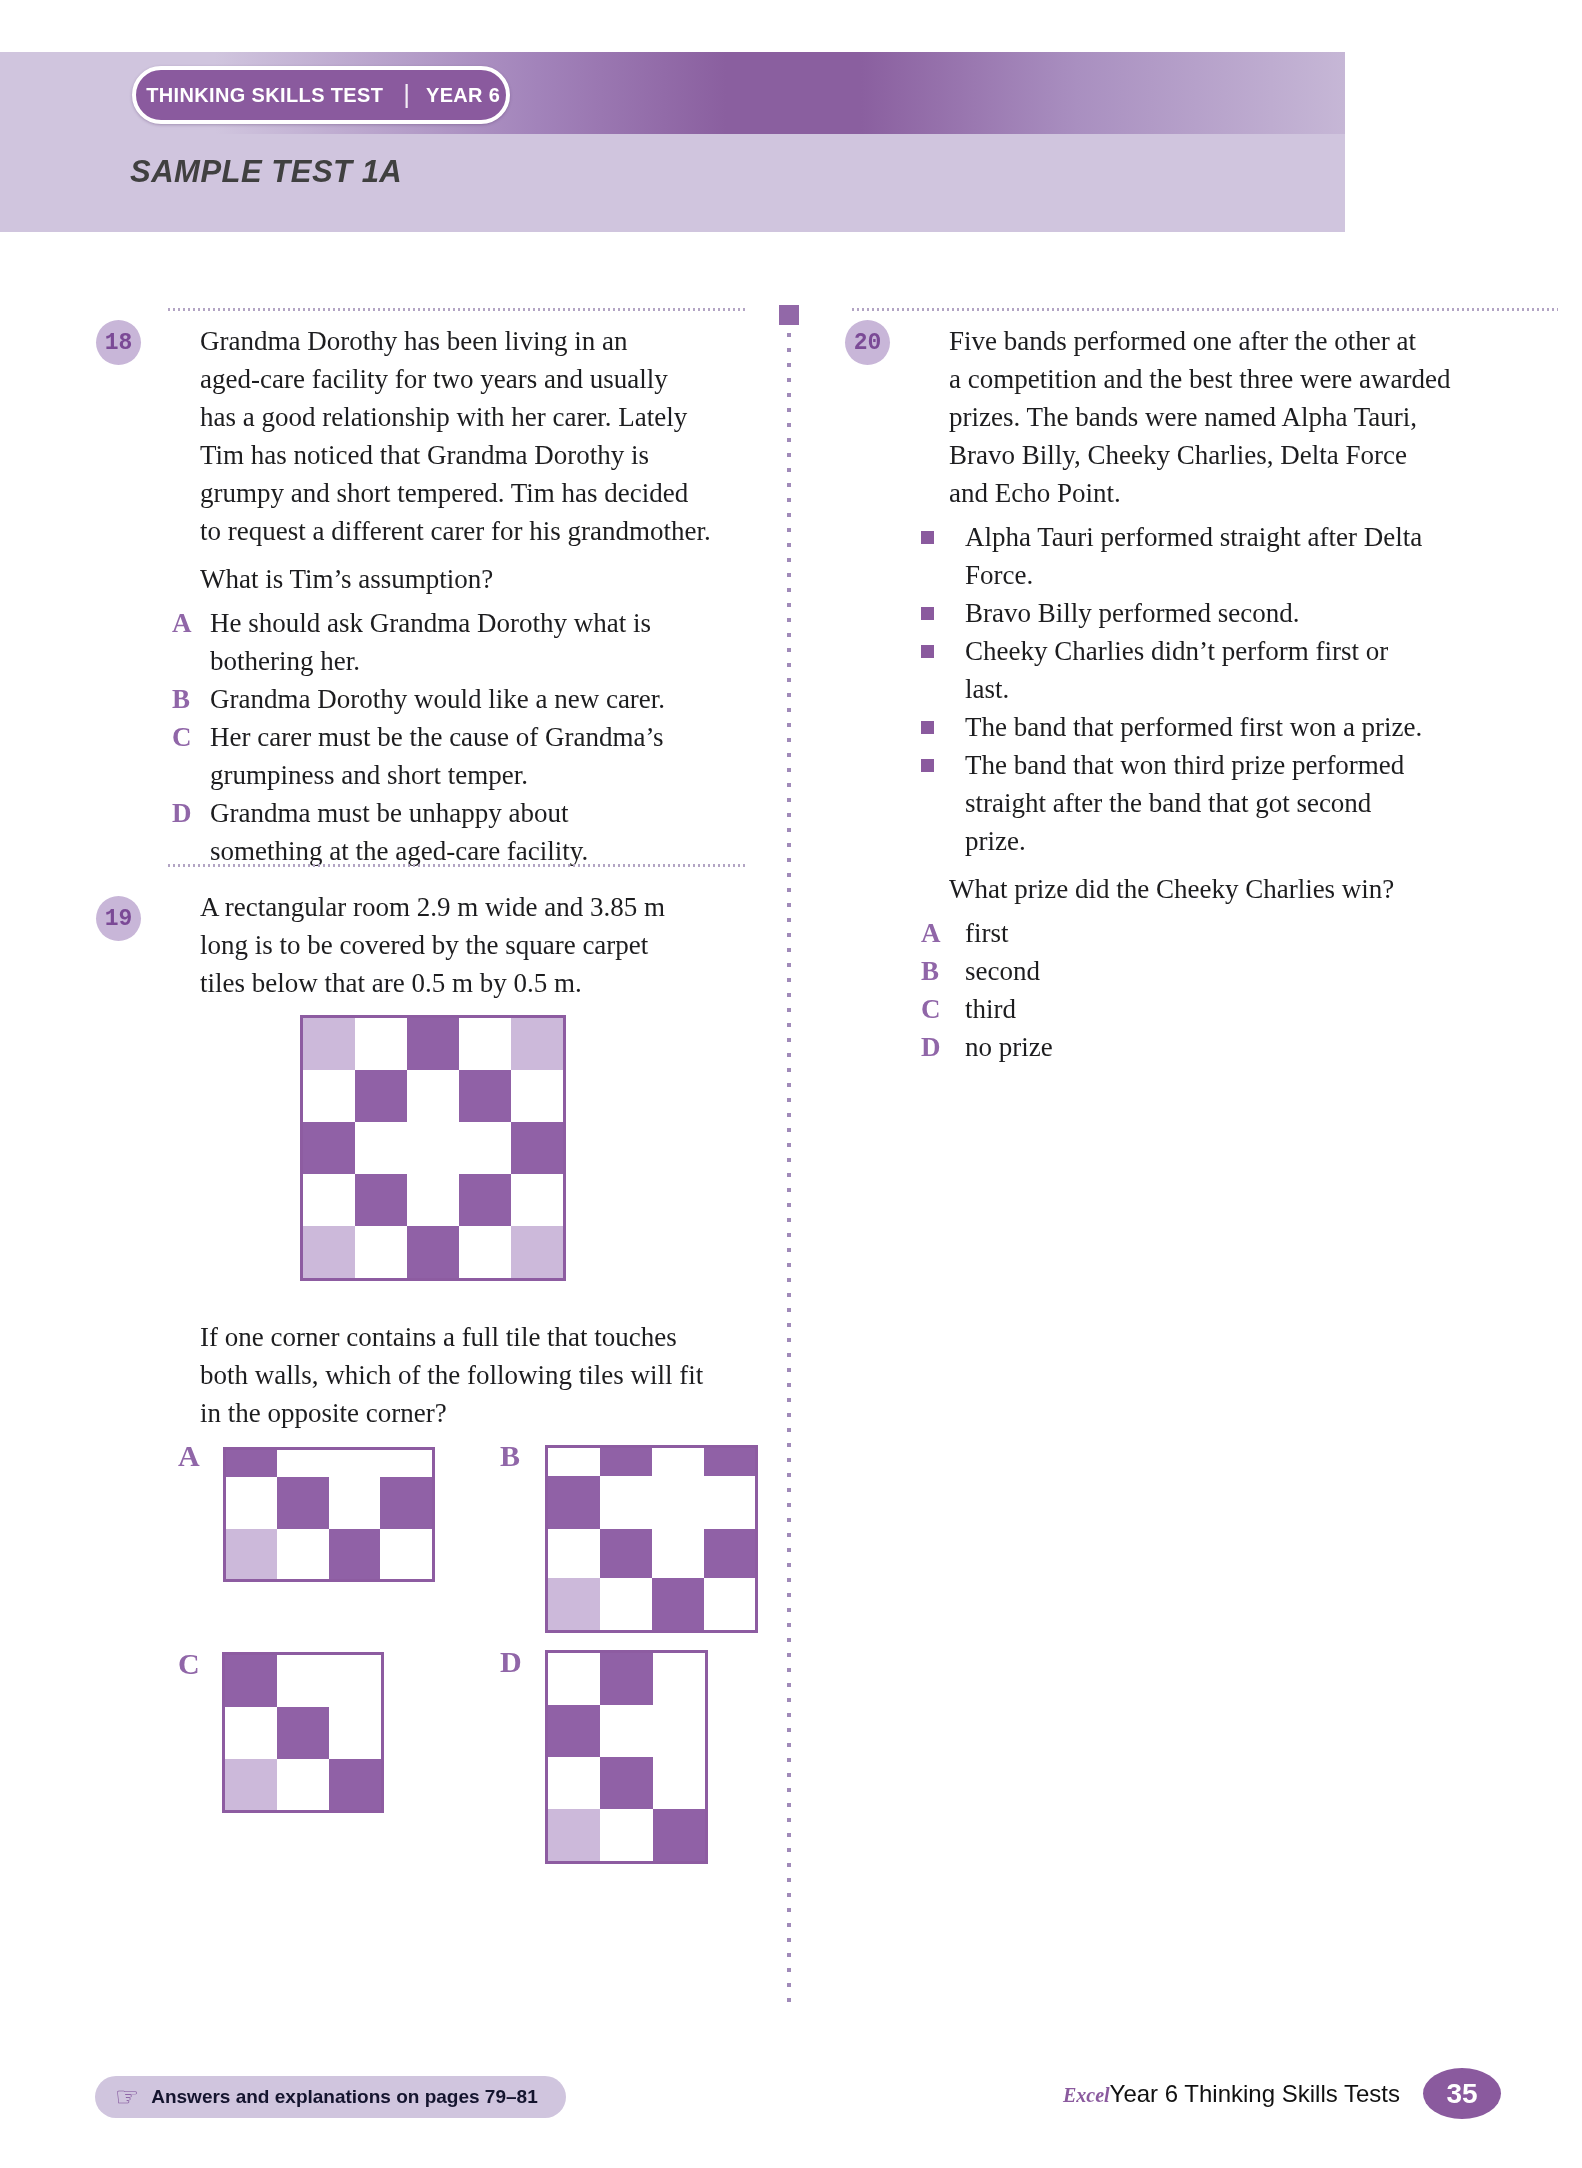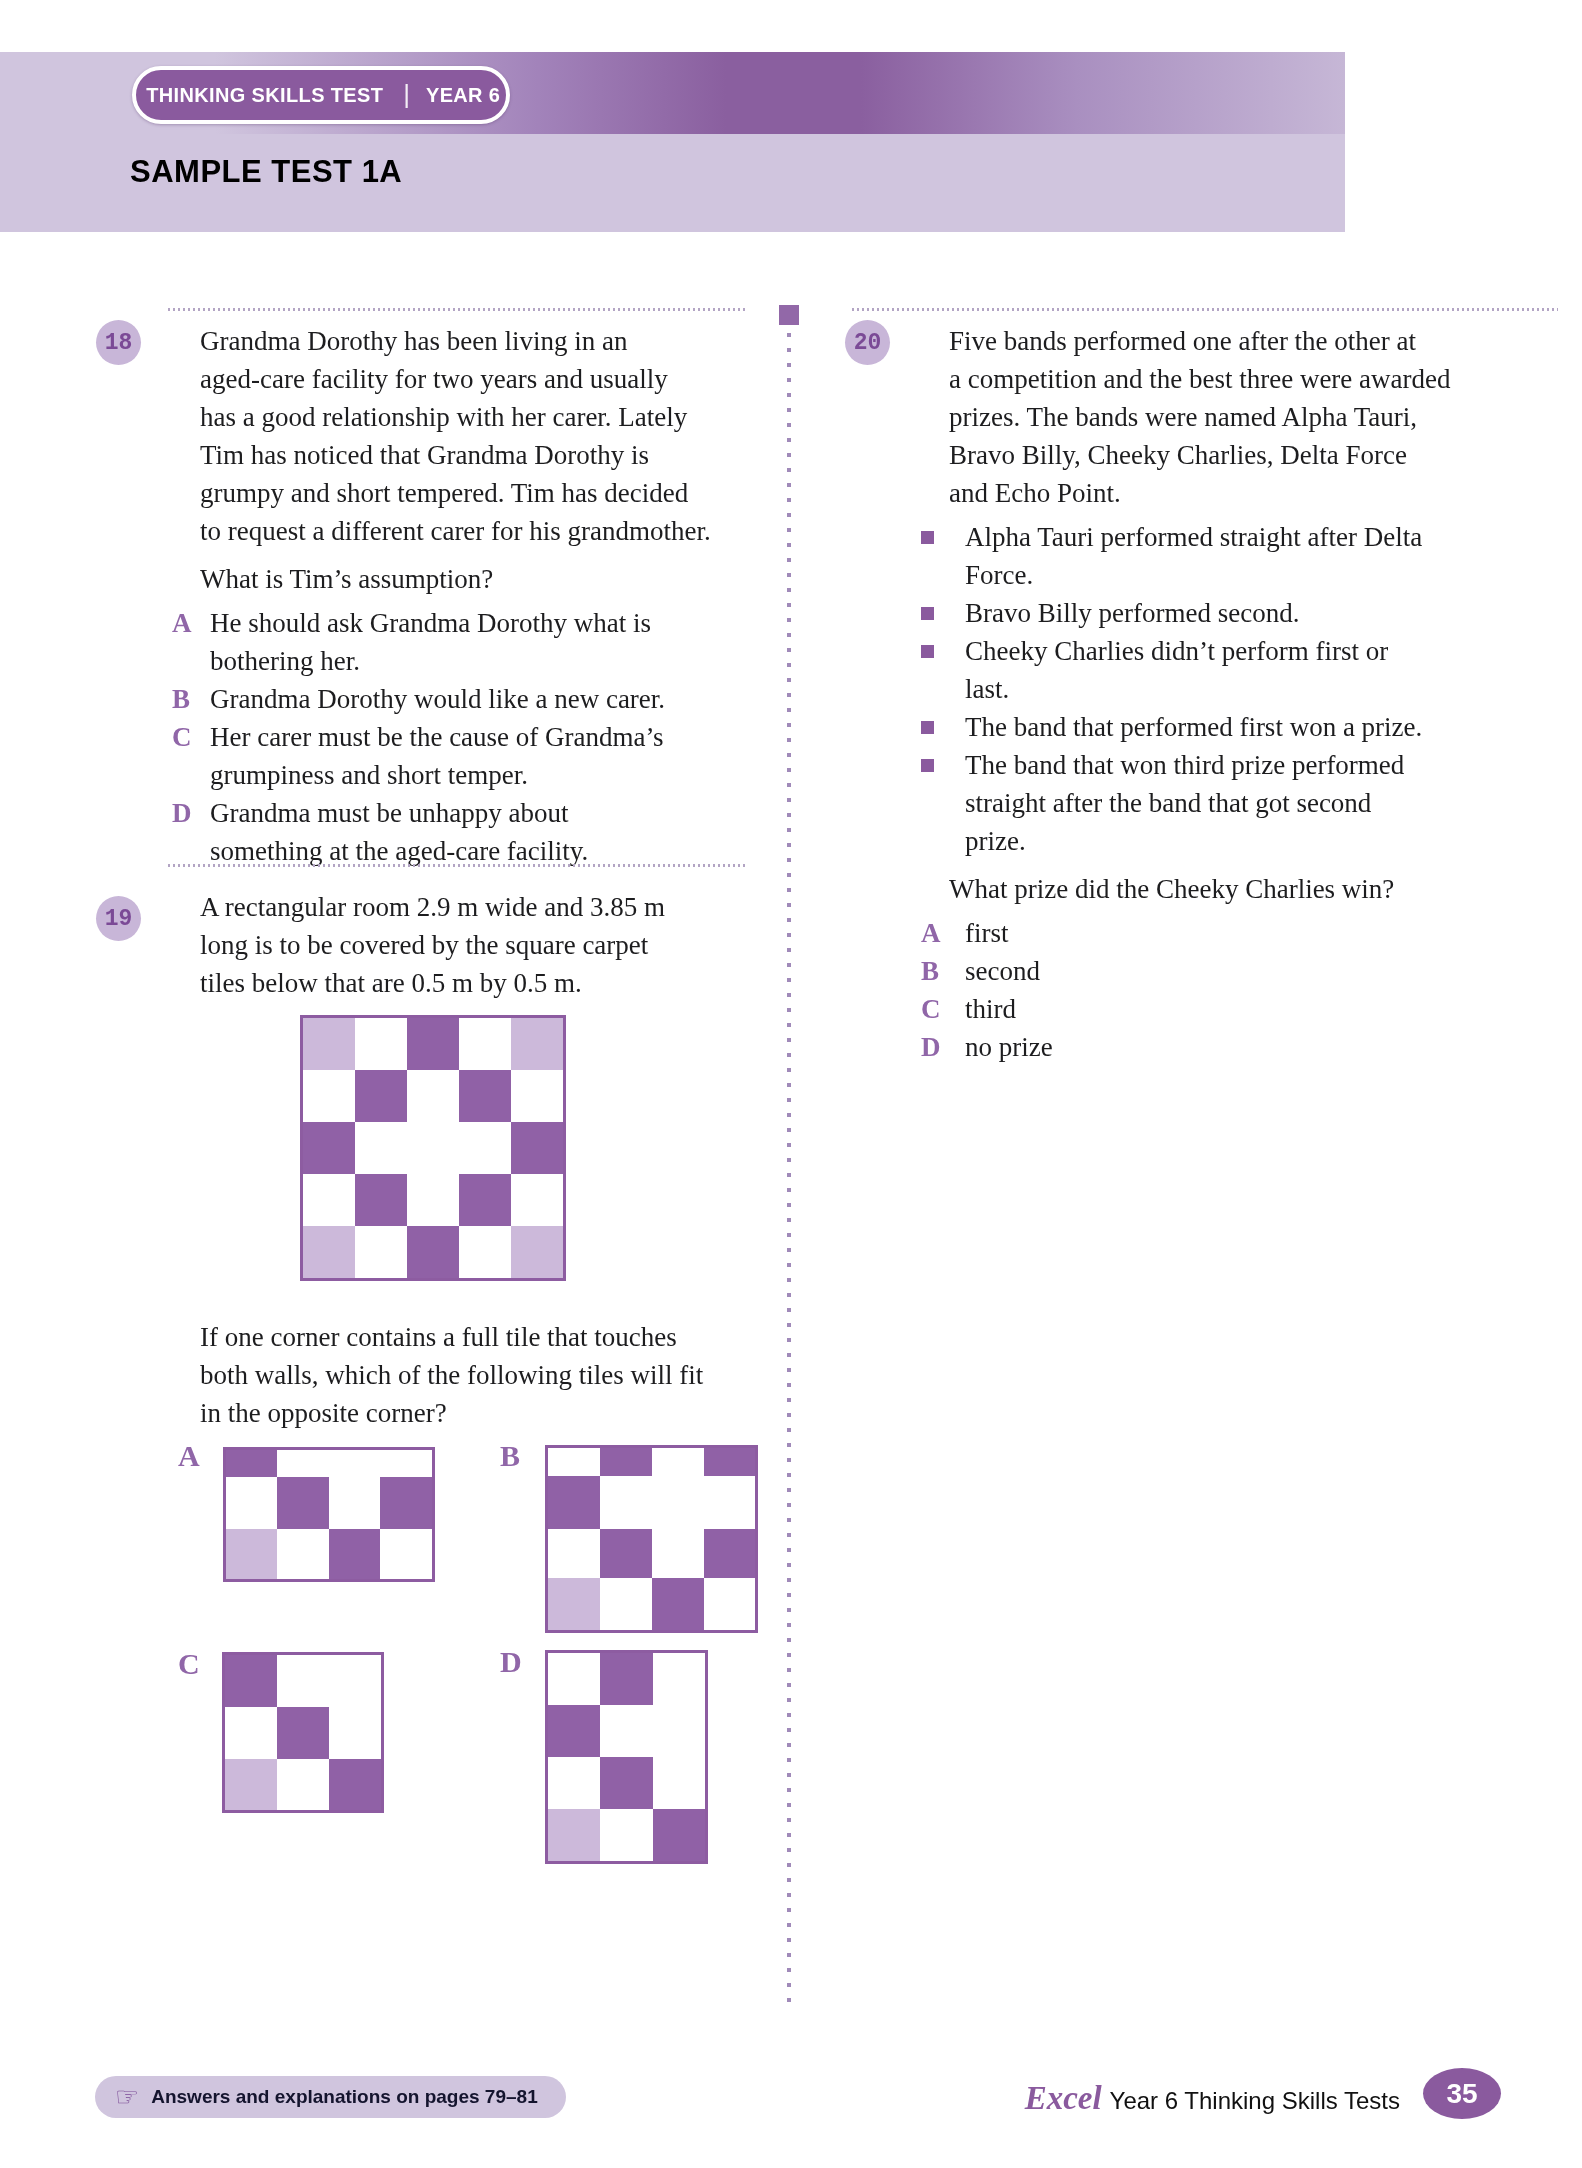--- a/index.html
+++ b/index.html
@@ -9,21 +9,21 @@
   
   .header-band { position:absolute; left:0; top:52px; width:1345px; height:180px; background:#d0c5de; }
   .header-grad { position:absolute; left:0; top:0; width:100%; height:82px;
     background:linear-gradient(90deg,#d0c5de 0%,#d0c5de 16%,#a283ba 40%,#8a5f9f 54%,#8a5f9f 64%,#a98fc0 80%,#c6b7d6 100%); }
   .header-pill { position:absolute; left:132px; top:14px; width:378px; height:58px; background:#8a5a9e;
     border:4px solid #ffffff; border-radius:30px; display:flex; align-items:center; justify-content:center; gap:14px;
     font-family:"Liberation Sans", sans-serif; color:#ffffff; box-shadow:0 1px 3px rgba(80,50,100,.35); }
   .header-pill .lbl { font-size:21px; font-weight:bold; letter-spacing:.4px; transform:scaleX(.95); white-space:nowrap; }
   .header-pill .sep { font-size:26px; font-weight:200; opacity:.9; margin-top:-2px; }
   .header-subtitle { position:absolute; left:130px; top:102px; font-family:"Liberation Sans", sans-serif;
-    font-weight:600; font-size:31px; color:#000000; letter-spacing:.5px; }
+    font-style:italic; font-weight:600; font-size:31px; color:#404040; letter-spacing:.5px; }
 
   
   .vsquare { position:absolute; left:779px; top:305px; width:20px; height:20px; background:#9268a8; }
   .vdots { position:absolute; left:787px; top:333px; width:4px; height:1670px;
     background:repeating-linear-gradient(180deg,#a08ab9 0 4px,transparent 4px 15px); }
 
   
   .col { position:absolute; top:300px; }
   .col-left  { left:96px;  width:664px; height:1580px; }
   .col-right { left:832px; width:728px; height:1200px; }
@@ -53,21 +53,21 @@
   .tilelabel { position:absolute; font-size:30px; font-weight:bold; color:#9066a8; font-family:"Liberation Serif", serif; }
 
   
   .f-pill { position:absolute; left:95px; top:2076px; height:42px; border-radius:21px; background:#d0c5de;
     display:flex; align-items:center; padding:0 28px 0 20px; gap:12px; }
   .f-hand { font-size:27px; color:#7b4a96; line-height:1; }
   .f-note { font-family:"Liberation Sans", sans-serif; font-weight:bold; font-size:19px; color:#14142e; }
   .f-brand { position:absolute; right:182px; top:2080px; white-space:nowrap;
     font-family:"Liberation Sans", sans-serif; font-size:24px; color:#111111; }
   .f-brand .excel { font-family:"Liberation Serif", serif; font-style:italic; font-weight:bold;
-    font-size:33px; color:#8a5a9e; margin-right:8px; }
+    font-size:20px; color:#8a5a9e; margin-right:0; }
   .f-page { position:absolute; left:1423px; top:2068px; width:78px; height:51px; border-radius:50%;
     background:#8a5a9e; color:#ffffff; font-family:"Liberation Sans", sans-serif; font-weight:bold; font-size:28px;
     display:flex; align-items:center; justify-content:center; }
 </style>
 </head>
 <body>
 
 <div id="page">
 
   <div class="header-band">

